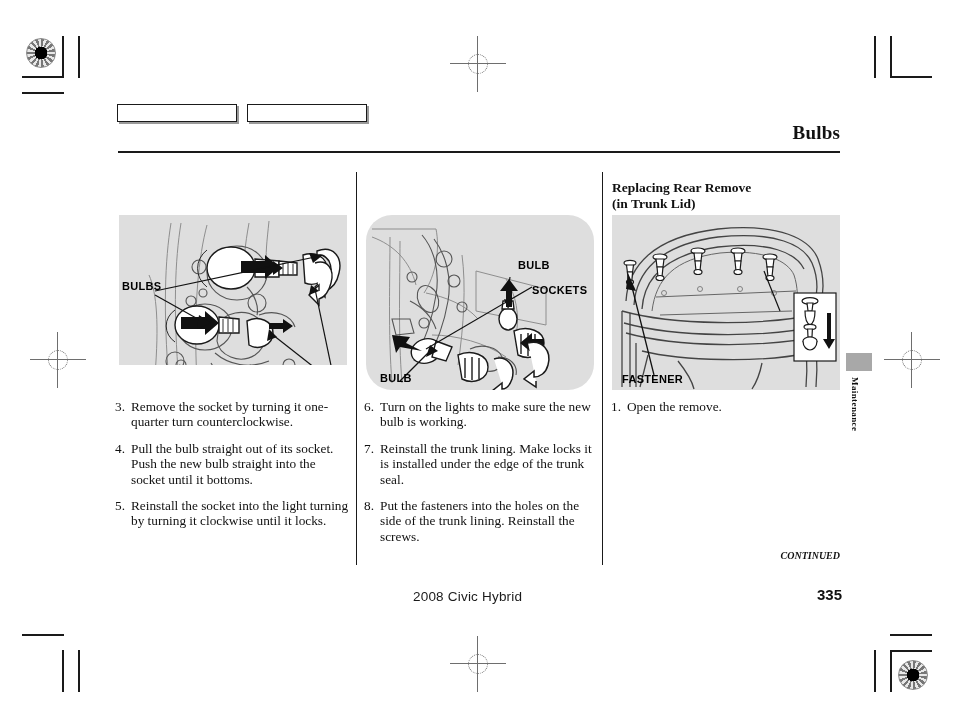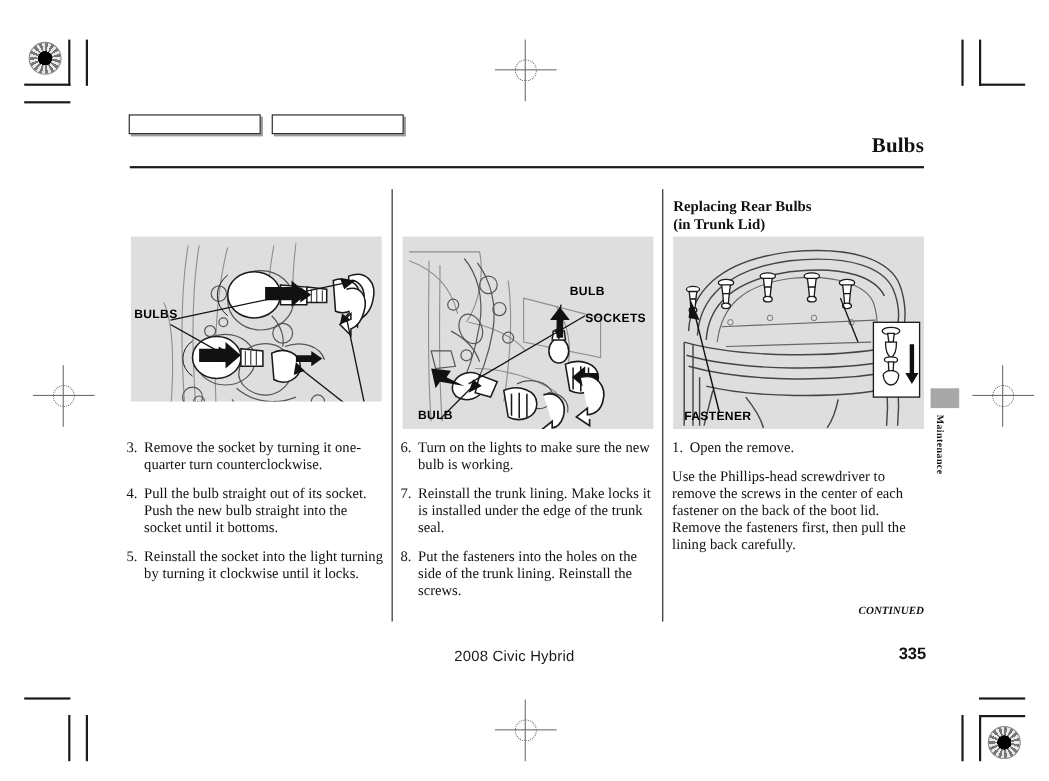--- a/index.html
+++ b/index.html
@@ -323,21 +323,21 @@
     <div class="step">
       <span class="num">4.</span>
       <span>Pull the bulb straight out of its socket. Push the new bulb straight into the socket until it bottoms.</span>
     </div>
     <div class="step">
       <span class="num">5.</span>
       <span>Reinstall the socket into the light turning by turning it clockwise until it locks.</span>
     </div>
   </div>
 
-  <div class="illus" style="left:366px; top:215px; width:228px; height:175px;">
+  <div class="illus" style="left:366px; top:215px; width:228px; height:175px;border-radius:26px;">
     <svg width="228" height="175" viewBox="0 0 228 175">
       <g fill="none" stroke="#8e8e8e" stroke-width="1">
         <path d="M6 14 L70 14 C74 34, 70 60, 58 78"></path>
         <path d="M6 22 C28 30, 44 46, 50 70"></path>
         <path d="M24 22 C24 60, 22 120, 26 168"></path>
         <path d="M34 26 C34 64, 32 120, 36 168"></path>
         <path d="M96 40 C100 70, 98 110, 92 150"></path>
         <path d="M140 64 C150 80, 154 100, 150 120"></path>
         <path d="M60 78 C80 82, 100 90, 112 104"></path>
         <path d="M110 56 L180 74 L180 110 L110 96 Z"></path>
@@ -412,21 +412,21 @@
     <div class="step">
       <span class="num">7.</span>
       <span>Reinstall the trunk lining. Make locks it is installed under the edge of the trunk seal.</span>
     </div>
     <div class="step">
       <span class="num">8.</span>
       <span>Put the fasteners into the holes on the side of the trunk lining. Reinstall the screws.</span>
     </div>
   </div>
 
-  <div class="section-heading" style="left:612px; top:180px; width:230px;">Replacing Rear Bulbs
+  <div class="section-heading" style="left:612px; top:180px; width:230px;">Replacing Rear Remove
 (in Trunk Lid)</div>
 
   <div class="illus" style="left:612px; top:215px; width:228px; height:175px;">
     <svg width="228" height="175" viewBox="0 0 228 175">
 
       <g fill="none" stroke="#444" stroke-width="1.3">
         <path d="M14 86 C16 52, 40 22, 106 14 C168 8, 198 24, 206 44 C212 60, 212 78, 208 92"></path>
         <path d="M22 90 C24 58, 46 30, 106 22 C164 16, 192 30, 200 48 C206 62, 206 78, 202 92"></path>
         <path d="M30 94 C32 64, 52 40, 106 32 C158 26, 184 38, 192 54"></path>
       </g>
@@ -519,21 +519,20 @@
       </g>
     </svg>
     <div class="illus-label" style="left:10px; top:158px;">FASTENER</div>
   </div>
 
   <div class="steps" style="left:611px; top:399px; width:232px;">
     <div class="step">
       <span class="num">1.</span>
       <span>Open the remove.</span>
     </div>
-    <div class="para">Use the Phillips-head screwdriver to remove the screws in the center of each fastener on the back of the boot lid. Remove the fasteners first, then pull the lining back carefully.</div>
   </div>
 
   <div class="continued">CONTINUED</div>
 
   <div class="side-tab-block" style="left:846px; top:353px; width:26px; height:18px;"></div>
   <div class="side-tab-text" style="left:850px; top:377px;">Maintenance</div>
 
   <div class="footer-model">2008  Civic  Hybrid</div>
   <div class="footer-page">335</div>
 

